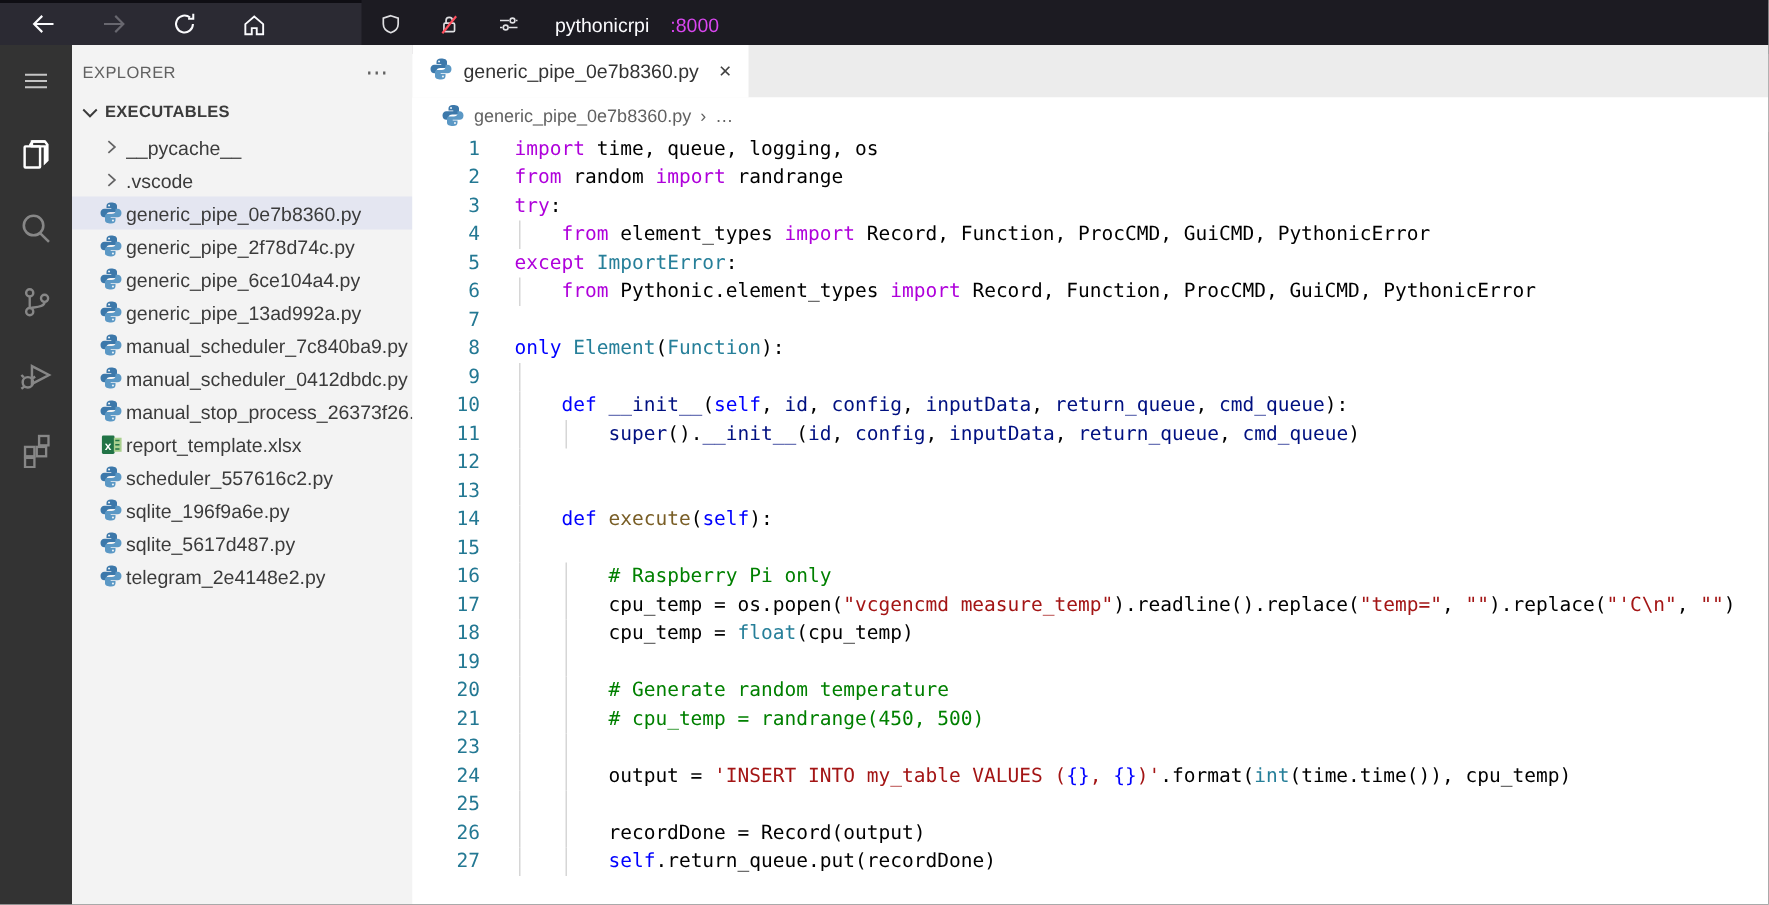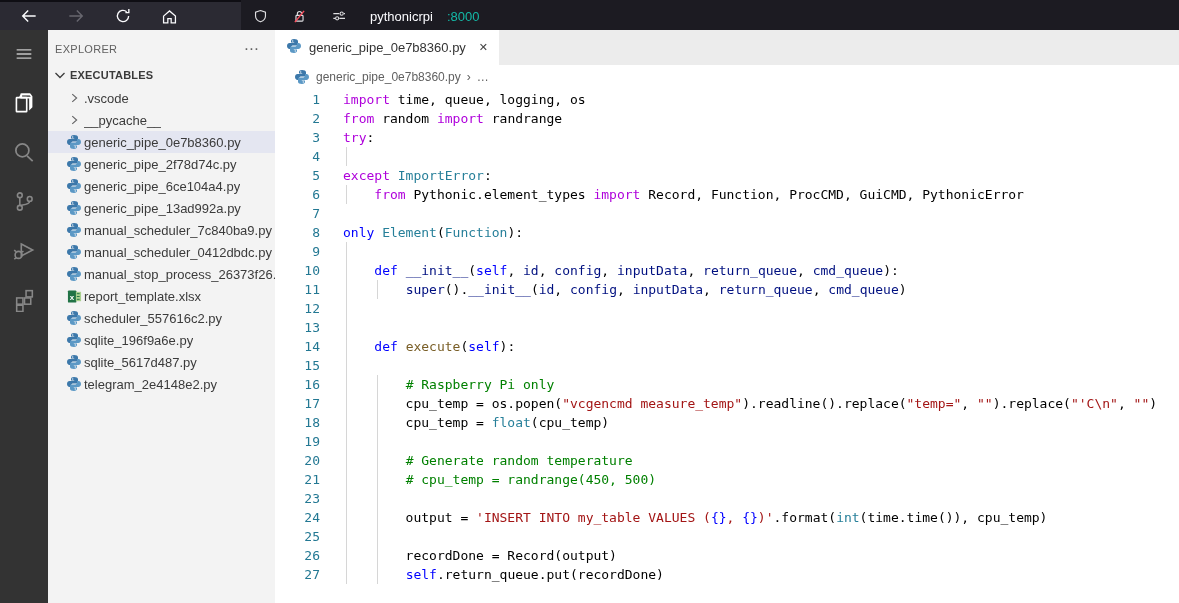--- a/index.html
+++ b/index.html
@@ -5,21 +5,21 @@
   html,body{margin:0;padding:0;background:#555;}
   .screen{width:1179px;height:603px;position:relative;overflow:hidden;background:#fff;
           font-family:"Liberation Sans","DejaVu Sans",sans-serif;}
   
   .titlebar-strip{height:2px;background:#0f0e14;}
   .browser-bar{height:28px;background:#2b2a33;display:flex;align-items:center;padding-left:12px;}
   .nav-btn{width:34px;height:26px;display:flex;align-items:center;justify-content:center;cursor:pointer;flex:0 0 auto;}
   .url-bar{flex:1;height:40px;background:#1c1b22;border-radius:4px 0 0 4px;display:flex;align-items:center;
            gap:22px;padding:0 11px;margin-left:55px;font-size:13px;}
   .url-host{color:#fbfbfe;}
-  .url-port{color:#14b8a6;}
+  .url-port{color:#d946ef;}
   
   .app{display:flex;height:573px;}
   .activity-bar{width:48px;background:#333333;display:flex;flex-direction:column;align-items:center;
                 padding-top:10px;gap:21px;flex:0 0 48px;}
   .act-btn{width:28px;height:28px;display:flex;align-items:center;justify-content:center;cursor:pointer;}
   
   .sidebar{width:227px;background:#f3f3f3;flex:0 0 227px;font-size:13px;color:#3b3b3b;overflow:hidden;}
   .sidebar-header{display:flex;justify-content:space-between;align-items:center;
                   padding:13px 16px 9px 7px;font-size:11px;color:#616161;letter-spacing:.3px;}
   .more-dots{font-size:15px;color:#616161;cursor:pointer;line-height:10px;}
@@ -155,29 +155,29 @@
         </svg>
         <span>EXECUTABLES</span>
       </div>
       <div id="file-list">
           <div class="file-row">
             <span class="slot">
   <svg width="14" height="14" viewBox="0 0 16 16">
     <path d="M6 3.5l5 4.5-5 4.5" fill="none" stroke="#646465" stroke-width="1.3"></path>
   </svg>
 </span>
-            <span class="file-label">.vscode</span>
+            <span class="file-label">__pycache__</span>
           </div>
           <div class="file-row">
             <span class="slot">
   <svg width="14" height="14" viewBox="0 0 16 16">
     <path d="M6 3.5l5 4.5-5 4.5" fill="none" stroke="#646465" stroke-width="1.3"></path>
   </svg>
 </span>
-            <span class="file-label">__pycache__</span>
+            <span class="file-label">.vscode</span>
           </div>
           <div class="file-row selected">
             <span class="slot">
   <svg width="16" height="16" viewBox="0 0 16 16">
     <path fill="#3c78aa" d="M8 1C6 1 5 1.9 5 3.2V4.6h3.2v.5H3.6C2.1 5.1 1 6.3 1 8s1.1 2.9 2.6 2.9H5V9.4C5 8 6.1 7.4 7.5 7.4h3C11.7 7.4 12 6.7 12 5.9V3.2C12 1.8 10.4 1 8 1z"></path>
     <path fill="#5b98c5" d="M8 15c2 0 3-.9 3-2.2V11.4H7.8v-.5h4.6c1.5 0 2.6-1.2 2.6-2.9s-1.1-2.9-2.6-2.9H11v1.5C11 8 9.9 8.6 8.5 8.6h-3C4.3 8.6 4 9.3 4 10.1v2.7C4 14.2 5.6 15 8 15z"></path>
     <circle fill="#eaf2f8" cx="6.7" cy="3" r="0.7"></circle>
     <circle fill="#eaf2f8" cx="9.3" cy="13" r="0.7"></circle>
   </svg>
 </span>
@@ -332,21 +332,21 @@
   </svg>
 </span>
         <span>generic_pipe_0e7b8360.py</span>
         <span class="crumb-sep">›</span>
         <span>…</span>
       </div>
       <div class="code" id="code-area">
           <div class="code-line"><span class="gutter">1</span><span class="ltext"><span class="tk-k">import</span><span class="tk-d"> time, queue, logging, os</span></span></div>
           <div class="code-line"><span class="gutter">2</span><span class="ltext"><span class="tk-k">from</span><span class="tk-d"> random </span><span class="tk-k">import</span><span class="tk-d"> randrange</span></span></div>
           <div class="code-line"><span class="gutter">3</span><span class="ltext"><span class="tk-k">try</span><span class="tk-d">:</span></span></div>
-          <div class="code-line"><span class="gutter">4</span><span class="guide" style="left: 71px;"></span></div>
+          <div class="code-line"><span class="gutter">4</span><span class="guide" style="left: 71px;"></span><span class="ltext"><span class="tk-d">    </span><span class="tk-k">from</span><span class="tk-d"> element_types </span><span class="tk-k">import</span><span class="tk-d"> Record, Function, ProcCMD, GuiCMD, PythonicError</span></span></div>
           <div class="code-line"><span class="gutter">5</span><span class="ltext"><span class="tk-k">except</span><span class="tk-d"> </span><span class="tk-t">ImportError</span><span class="tk-d">:</span></span></div>
           <div class="code-line"><span class="gutter">6</span><span class="guide" style="left: 71px;"></span><span class="ltext"><span class="tk-d">    </span><span class="tk-k">from</span><span class="tk-d"> Pythonic.element_types </span><span class="tk-k">import</span><span class="tk-d"> Record, Function, ProcCMD, GuiCMD, PythonicError</span></span></div>
           <div class="code-line"><span class="gutter">7</span><span class="ltext"></span></div>
           <div class="code-line"><span class="gutter">8</span><span class="ltext"><span class="tk-b">only</span><span class="tk-d"> </span><span class="tk-t">Element</span><span class="tk-d">(</span><span class="tk-t">Function</span><span class="tk-d">):</span></span></div>
           <div class="code-line"><span class="gutter">9</span><span class="guide" style="left: 71px;"></span><span class="ltext"></span></div>
           <div class="code-line"><span class="gutter">10</span><span class="guide" style="left: 71px;"></span><span class="ltext"><span class="tk-d">    </span><span class="tk-b">def</span><span class="tk-d"> </span><span class="tk-n">__init__</span><span class="tk-d">(</span><span class="tk-b">self</span><span class="tk-d">, </span><span class="tk-n">id</span><span class="tk-d">, </span><span class="tk-n">config</span><span class="tk-d">, </span><span class="tk-n">inputData</span><span class="tk-d">, </span><span class="tk-n">return_queue</span><span class="tk-d">, </span><span class="tk-n">cmd_queue</span><span class="tk-d">):</span></span></div>
           <div class="code-line"><span class="gutter">11</span><span class="guide" style="left: 71px;"></span><span class="guide" style="left: 102.2px;"></span><span class="ltext"><span class="tk-d">        </span><span class="tk-n">super</span><span class="tk-d">().</span><span class="tk-n">__init__</span><span class="tk-d">(</span><span class="tk-n">id</span><span class="tk-d">, </span><span class="tk-n">config</span><span class="tk-d">, </span><span class="tk-n">inputData</span><span class="tk-d">, </span><span class="tk-n">return_queue</span><span class="tk-d">, </span><span class="tk-n">cmd_queue</span><span class="tk-d">)</span></span></div>
           <div class="code-line"><span class="gutter">12</span><span class="guide" style="left: 71px;"></span><span class="ltext"></span></div>
           <div class="code-line"><span class="gutter">13</span><span class="guide" style="left: 71px;"></span><span class="ltext"></span></div>
           <div class="code-line"><span class="gutter">14</span><span class="guide" style="left: 71px;"></span><span class="ltext"><span class="tk-d">    </span><span class="tk-b">def</span><span class="tk-d"> </span><span class="tk-f">execute</span><span class="tk-d">(</span><span class="tk-b">self</span><span class="tk-d">):</span></span></div>

